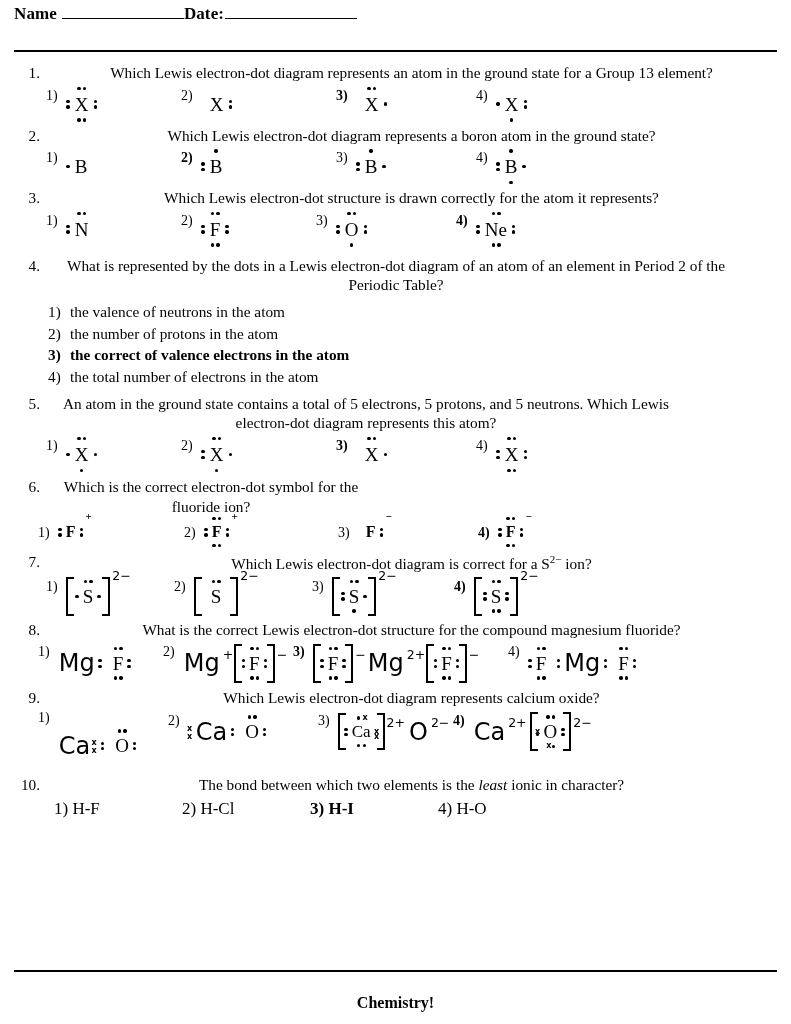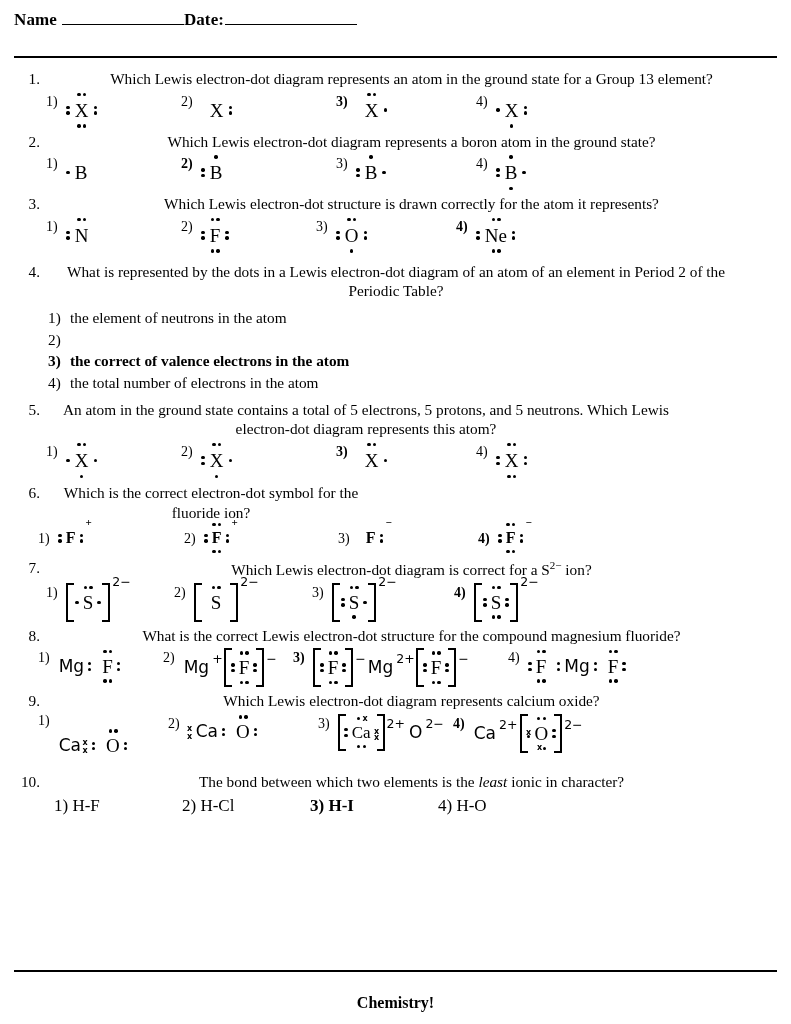--- a/index.html
+++ b/index.html
@@ -25,21 +25,21 @@
 
   
   .header {
     display: flex;
     align-items: baseline;
     font-weight: bold;
     font-size: 17px;
     padding-top: 4px;
     letter-spacing: .1px;
   }
-  .hdr-name { white-space: nowrap; margin-top: 6px; }
+  .hdr-name { white-space: nowrap; }
   .hdr-rule {
     display: inline-block;
     border-bottom: 1.6px solid #000;
     height: 12px;
     margin-left: 5px;
   }
   .hdr-rule.name-rule { width: 122px; }
   .hdr-rule.date-rule { width: 132px; margin-left: 1px; }
   .hdr-title {
     flex: 0 0 auto;
@@ -195,21 +195,21 @@
     font-size: 11px;
     top: -6px;
   }
   .grp {
     display: inline-flex;
     align-items: center;
     vertical-align: middle;
   }
   .plain-sym {
     font-family: "DejaVu Sans", "Liberation Sans", sans-serif;
-    font-size: 17px;
+    font-size: 24px;
     line-height: 1;
     vertical-align: middle;
     display: inline-block;
     padding: 9px 2px;
   }
   
   .pairdots {
     position: relative;
     display: inline-block;
     width: 7px;
@@ -412,24 +412,25 @@
     </div>
 
     <div class="q" style="margin-top:8px">
       <div class="qtext">
         <span class="qnum">4.</span>
         <span class="qbody" style="max-width:700px">What is represented by the dots in a Lewis electron-dot diagram of an atom of an element in Period 2 of the Periodic Table?</span>
       </div>
       <div class="opts-stack">
         <div class="srow">
           <span class="slab">1)</span>
-          <span>the element of neutrons in the atom</span>
+          <span>the valence of neutrons in the atom</span>
         </div>
         <div class="srow">
           <span class="slab">2)</span>
+          <span>the number of protons in the atom</span>
         </div>
         <div class="srow bold">
           <span class="slab">3)</span>
           <span>the correct of valence electrons in the atom</span>
         </div>
         <div class="srow">
           <span class="slab">4)</span>
           <span>the total number of electrons in the atom</span>
         </div>
       </div>

